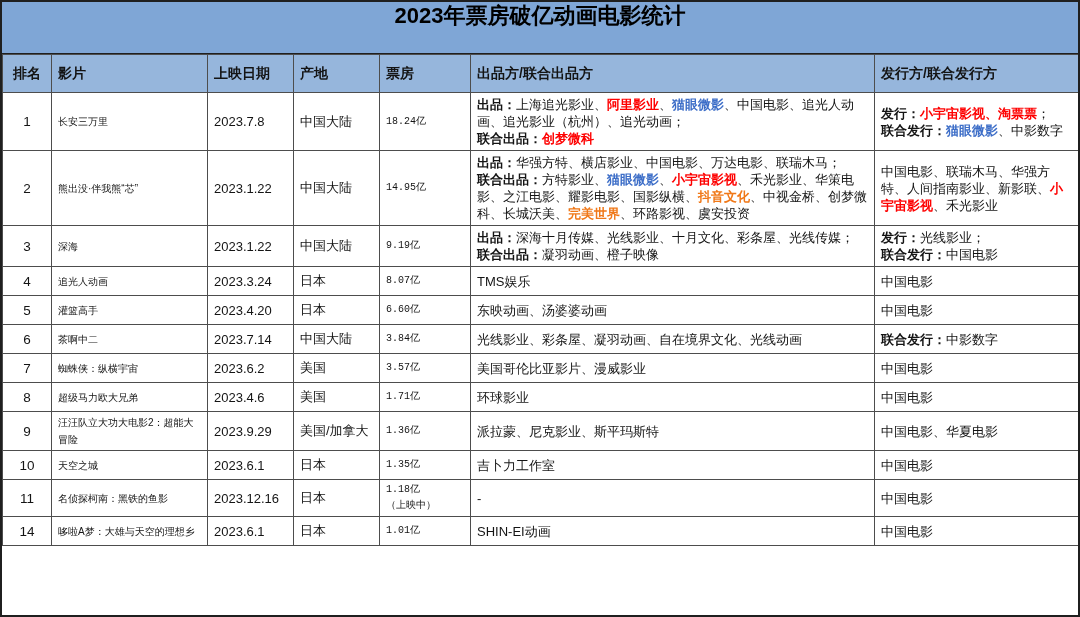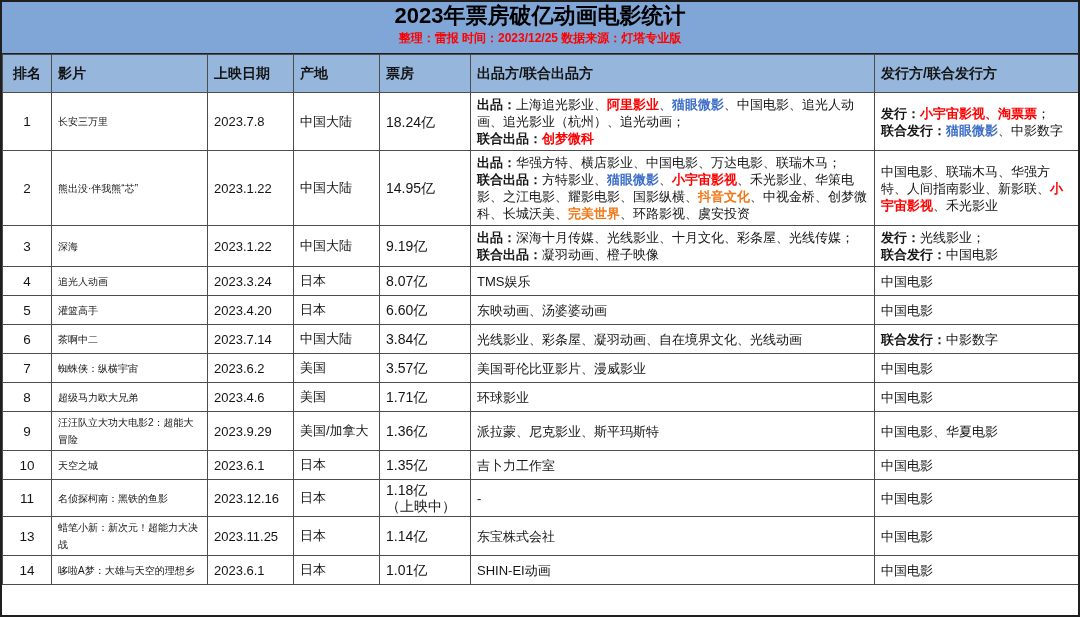--- a/index.html
+++ b/index.html
@@ -87,41 +87,40 @@
     text-align: left;
     height: 38px;
     padding: 2px 6px;
   }
   thead th.c-rank { text-align: center; padding: 2px 2px; }
 
   td { font-size: 13px; height: 29px; padding: 2px 6px; }
   td.c-rank  { text-align: center; font-size: 13.5px; }
   td.c-film  { font-weight: normal; font-size: 10px; line-height: 17px; }
   td.c-date, td.c-region { font-size: 13px; }
-  td.c-box   { font-size: 14px; white-space: pre-line; line-height: 16px; }
+  td.c-box   { font-size: 10px; white-space: pre-line; line-height: 16px; font-family: Liberation Mono, monospace; }
   td.c-prod, td.c-dist {
     white-space: pre-line;
     line-height: 17px;
     padding: 3px 6px;
   }
 
   .seg-b      { font-weight: bold; }
   .seg-red    { color: var(--accent_red, #FE0000);    font-weight: bold; }
   .seg-blue   { color: var(--accent_blue, #3D6EC8);   font-weight: bold; }
   .seg-orange { color: var(--accent_orange, #F07818); font-weight: bold; }
 </style>
 </head>
 <body>
 
 <div class="sheet">
 
 
   <div class="title-band">
     <h1>2023年票房破亿动画电影统计</h1>
-    <div class="subtitle">整理：雷报  时间：2023/12/25   数据来源：灯塔专业版</div>
   </div>
 
   <table>
     <colgroup>
       <col class="w-rank">
         <col class="w-film">
         <col class="w-date">
         <col class="w-region">
       <col class="w-box">
         <col class="w-prod">
@@ -238,29 +237,20 @@
     <td class="c-rank">11</td>
     <td class="c-film">名侦探柯南：黑铁的鱼影</td>
     <td class="c-date">2023.12.16</td>
     <td class="c-region">日本</td>
     <td class="c-box">1.18亿
 （上映中）</td>
     <td class="c-prod"><span>-</span></td>
     <td class="c-dist"><span>中国电影</span></td>
   </tr>
         <tr>
-    <td class="c-rank">13</td>
-    <td class="c-film">蜡笔小新：新次元！超能力大决战</td>
-    <td class="c-date">2023.11.25</td>
-    <td class="c-region">日本</td>
-    <td class="c-box">1.14亿</td>
-    <td class="c-prod"><span>东宝株式会社</span></td>
-    <td class="c-dist"><span>中国电影</span></td>
-  </tr>
-        <tr>
     <td class="c-rank">14</td>
     <td class="c-film">哆啦A梦：大雄与天空的理想乡</td>
     <td class="c-date">2023.6.1</td>
     <td class="c-region">日本</td>
     <td class="c-box">1.01亿</td>
     <td class="c-prod"><span>SHIN-EI动画</span></td>
     <td class="c-dist"><span>中国电影</span></td>
   </tr>
       </tbody>
   </table>

